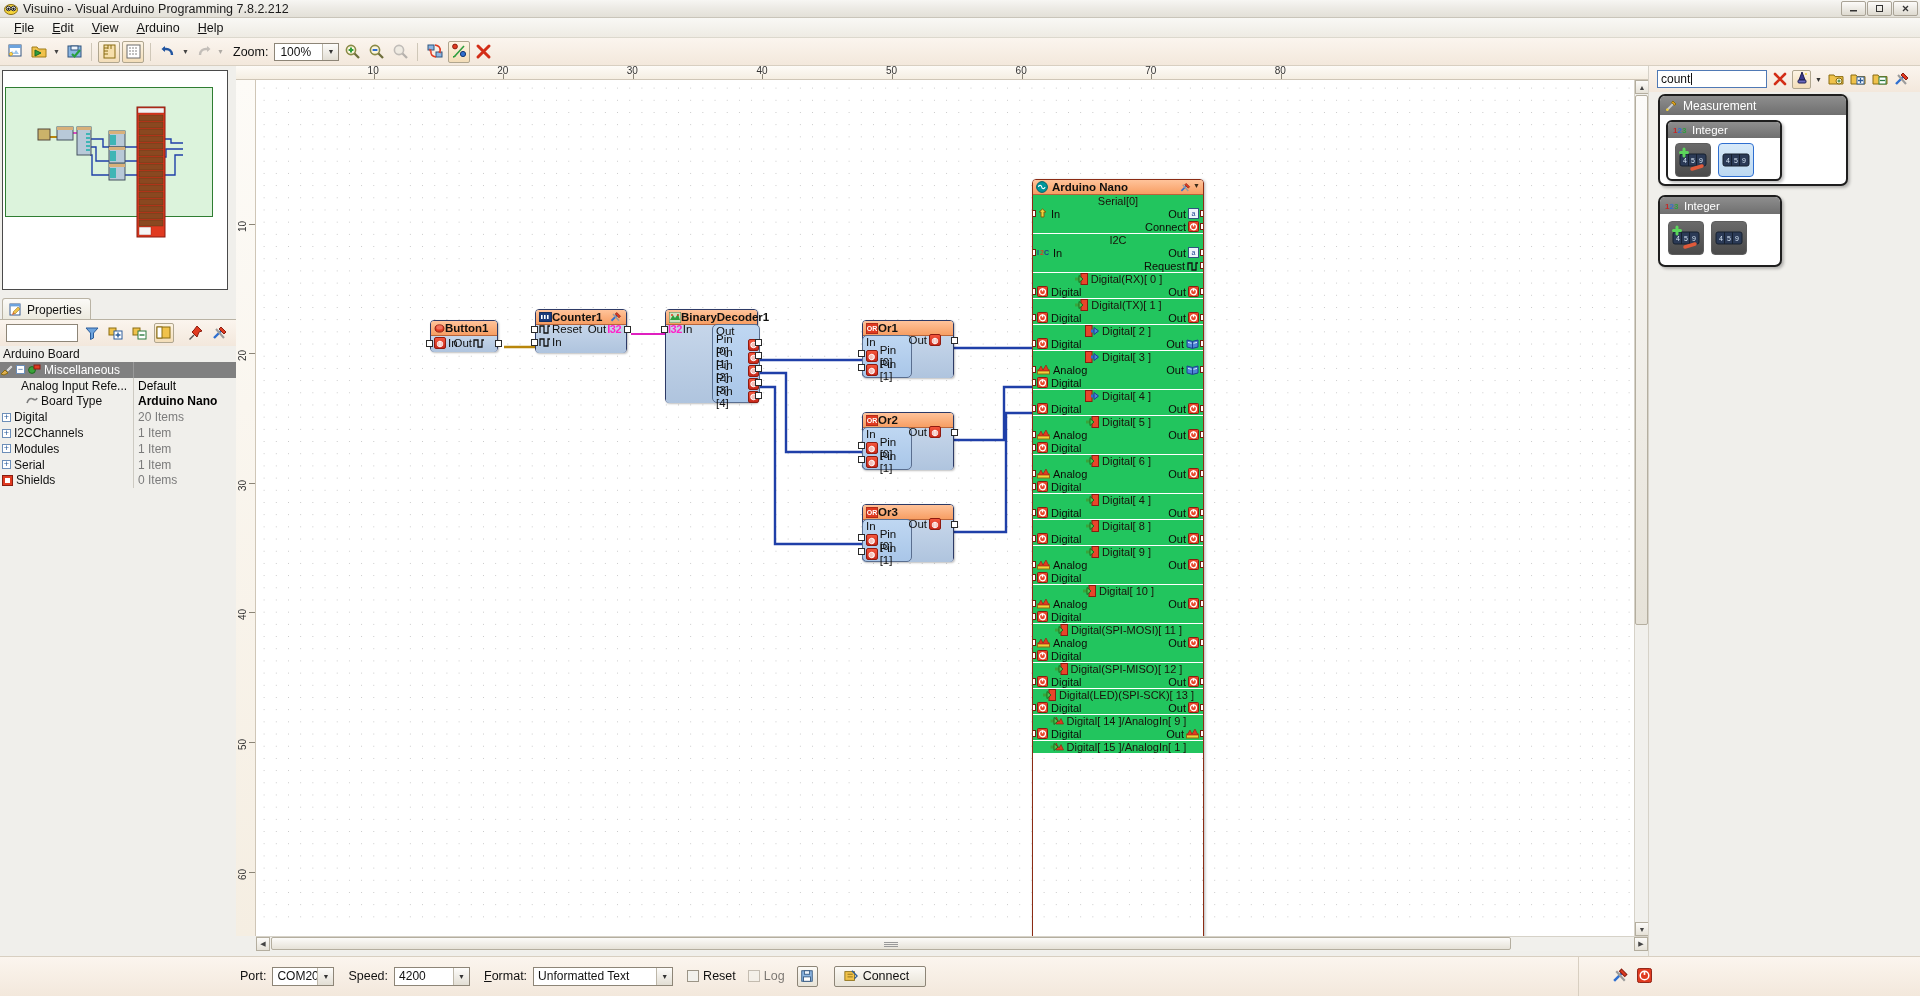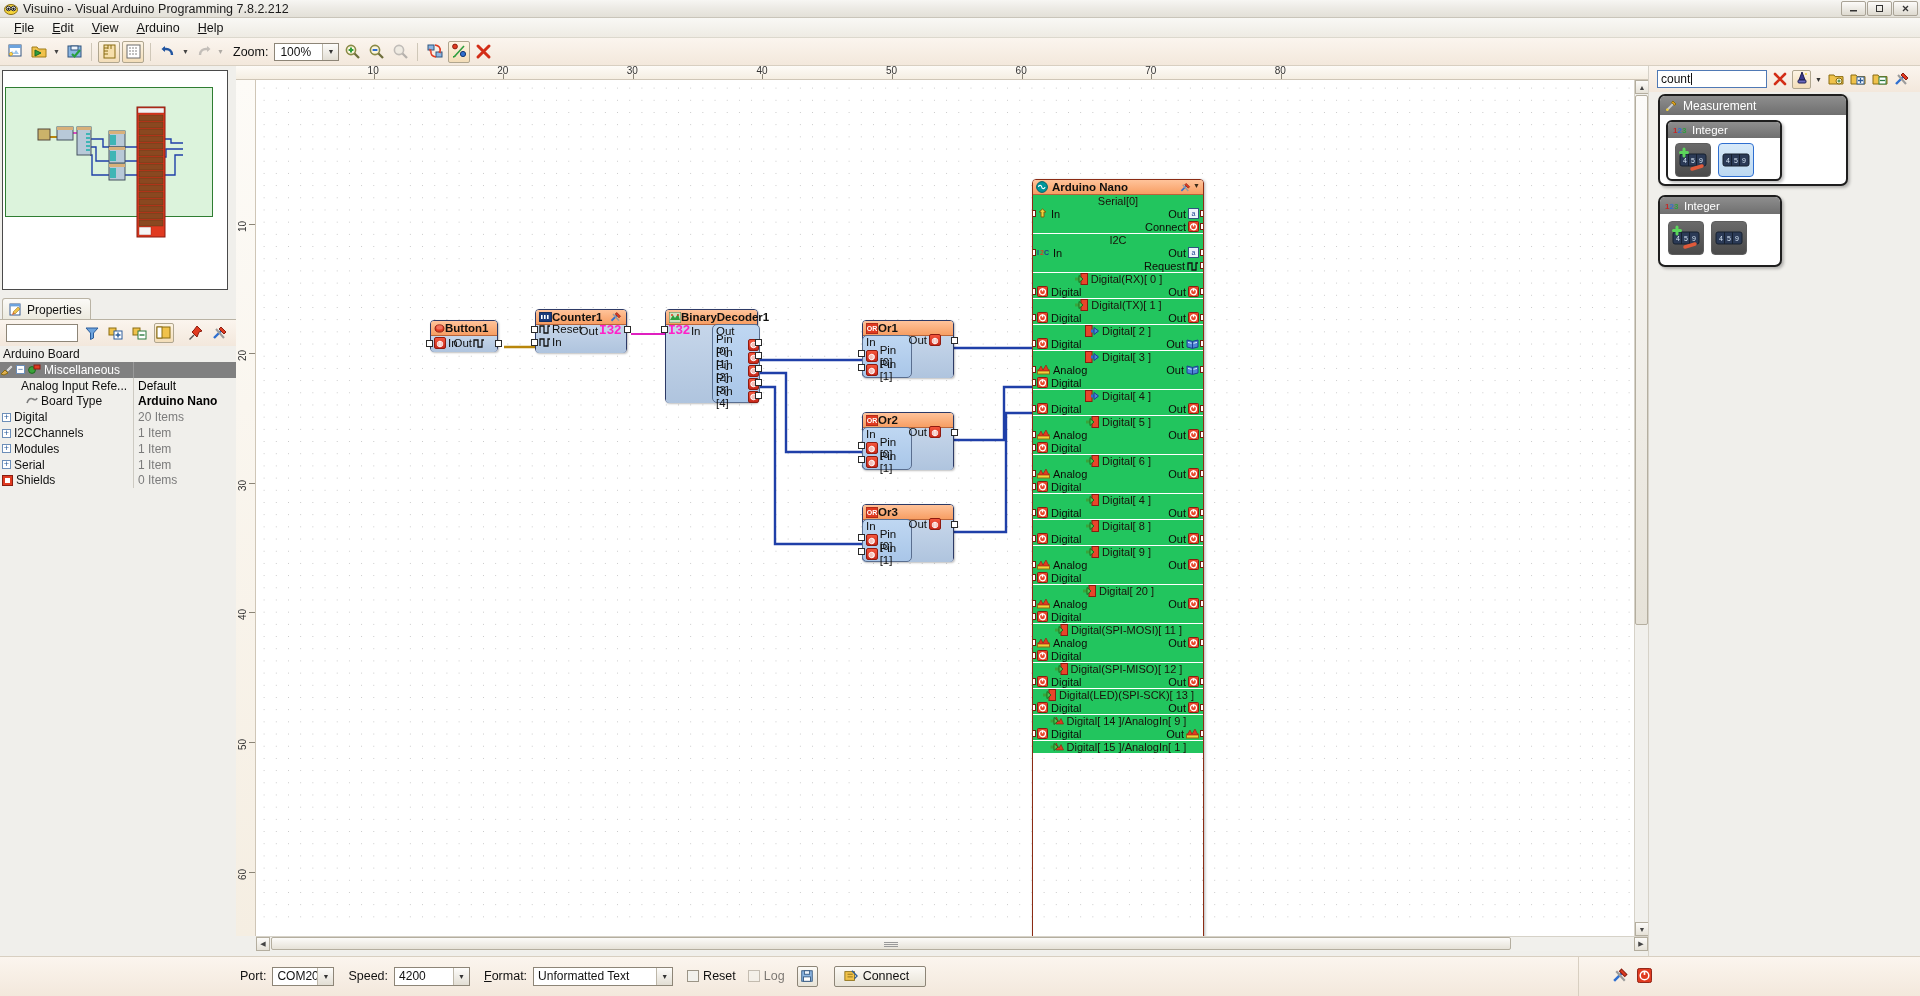--- a/index.html
+++ b/index.html
@@ -151,21 +151,21 @@
     border-radius:0 0 3px 3px; position:relative;
   }
   .prt{ font-size:11.5px;color:#10100f; display:flex;align-items:center;gap:2px; }
   .pinsq{ position:absolute;width:7px;height:7px;background:#fff;border:1px solid #2a2a2a; }
   .grp{ position:absolute; border:1px solid #5a6e8f; border-radius:5px;
         background:linear-gradient(to bottom,#bfd7f2,#a9c6e8); }
   
   .chip{ display:inline-flex;align-items:center;justify-content:center;
          width:12px;height:12px;border-radius:2px;font-size:8px;font-weight:bold;color:#fff; }
   .chip.red{ background:linear-gradient(to bottom,#f4553c,#c8291b); border:1px solid #8e1a10; }
-  .i32{ color:#ff22c8;font-weight:bold;font-size:13px;letter-spacing:-0.5px;font-family:Liberation Mono, monospace; }
+  .i32{ color:#ff22c8;font-weight:bold;font-size:11px;letter-spacing:-0.5px; }
   
   #board{
     position:absolute;left:1032px;top:179px;width:172px;height:767px;
     border:1px solid #8b2b13;border-radius:4px; overflow:hidden;
     box-shadow:1px 1px 3px rgba(0,0,0,0.3);
   }
   #board .btitle{
     height:15px;background:linear-gradient(to bottom,#ffc39a,#f79e63);
     border-bottom:1px solid #b8653a;
     display:flex;align-items:center;gap:4px;padding-left:3px;
@@ -1377,21 +1377,21 @@
         </div>
         <div class="bgrp">
           <div class="bcap">
             <span>
               <svg width="14" height="12" viewBox="0 0 14 12">
                 <rect x="7" y="0.5" width="6.5" height="11" fill="#e8452a" stroke="#8a1d10"></rect>
                 <path d="M1 6 H7" stroke="#3aa33a" stroke-width="3"></path>
                 <path d="M5 2.5 L9 6 L5 9.5z" fill="#4ec94e" stroke="#1c6b1c"></path>
               </svg>
             </span>
-            <span>Digital[ 20 ]</span>
+            <span>Digital[ 10 ]</span>
           </div>
           <div class="brow">
             <div class="bsq" style="left: -4px; top: 3px;"></div>
             <div class="bsq" style="right: -4px; top: 3px;"></div>
             <div class="lft">
               <span>
                 <svg width="13" height="11" viewBox="0 0 13 11">
                   <rect x="0.5" y="6" width="12" height="4" fill="#f2d03a" stroke="#8a6d12"></rect>
                   <path d="M1 7 L4 2 L6 6 L9 1 L12 7z" fill="#e03a20" stroke="#8a1d10" stroke-width=".6"></path>
                 </svg>

